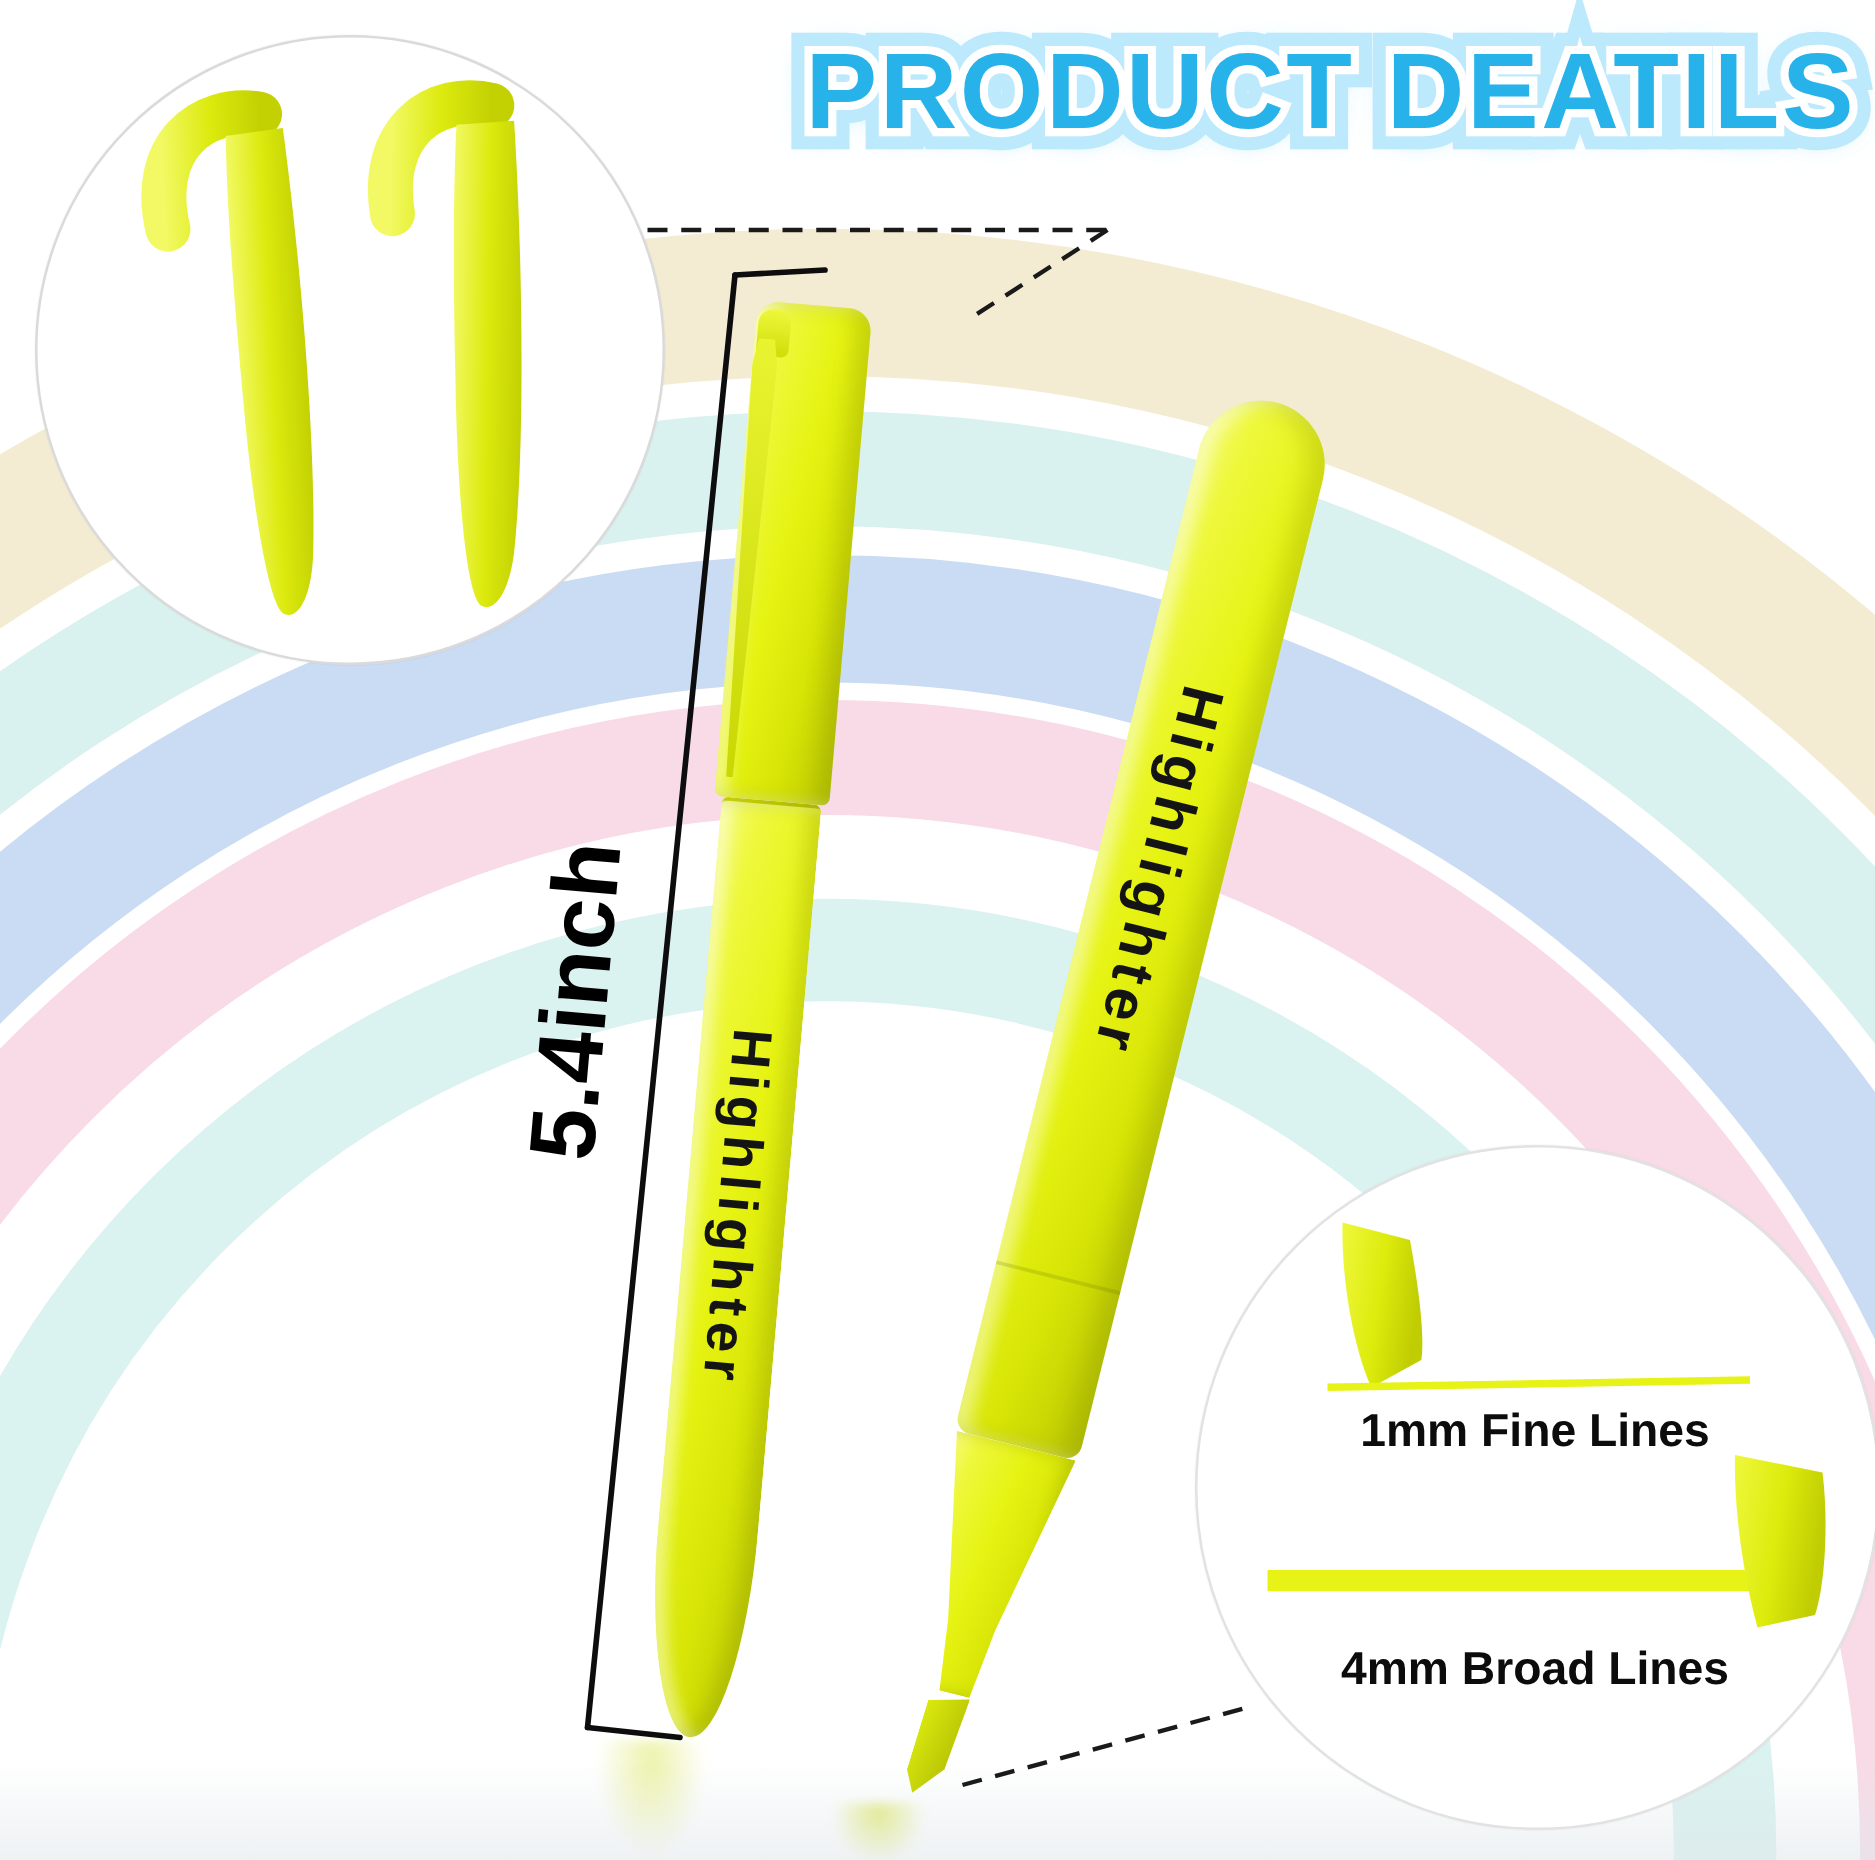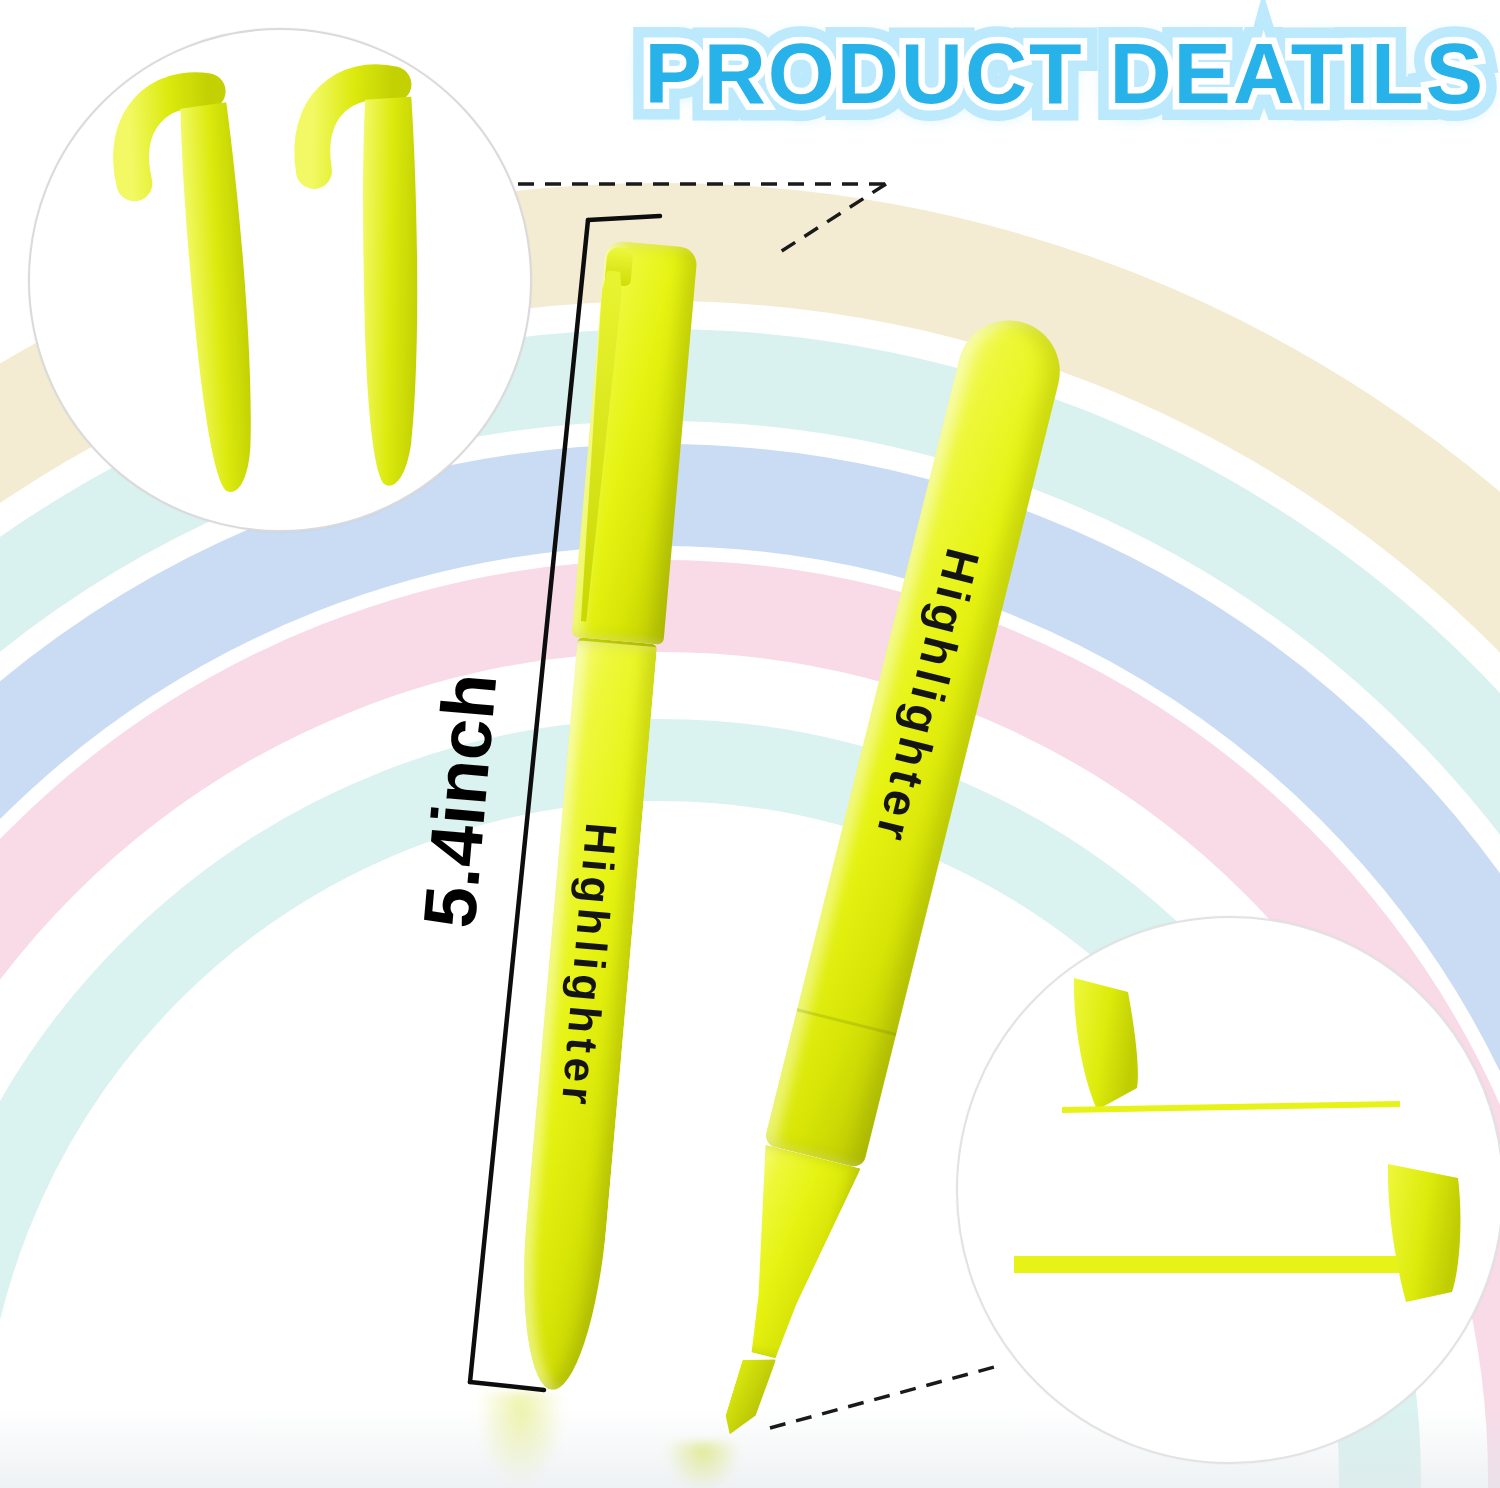--- a/index.html
+++ b/index.html
@@ -140,20 +140,22 @@
           <stop offset="0" stop-color="#eef83c"></stop>
           <stop offset="0.55" stop-color="#ddeb0c"></stop>
           <stop offset="1" stop-color="#c0cd03"></stop>
         </linearGradient>
       </defs>
       <path d="M116,60 L170,74 C177,112 182,152 179,170 L139,192 C124,158 115,104 116,60 Z" fill="url(#tg)"></path>
       <rect x="104" y="186" width="338" height="6" fill="#e7f316" transform="rotate(-1 270 190)"></rect>
       <rect x="56" y="338" width="400" height="17" fill="#e7f316"></rect>
       <path d="M430,246 L500,260 C505,300 502,350 494,374 L448,384 C436,340 429,288 430,246 Z" fill="url(#tg)"></path>
     </svg>
+    <div class="tip-label fine">1mm Fine Lines</div>
+    <div class="tip-label broad">4mm Broad Lines</div>
   </div>
 
   <div class="pen pen1">
     <div class="pen1-cap yellow-grad">
       <div class="pen1-hook"></div>
       <div class="pen1-clip"></div>
     </div>
     <div class="pen1-body yellow-grad">
       <span class="pen-text">Highlighter</span>
     </div>

